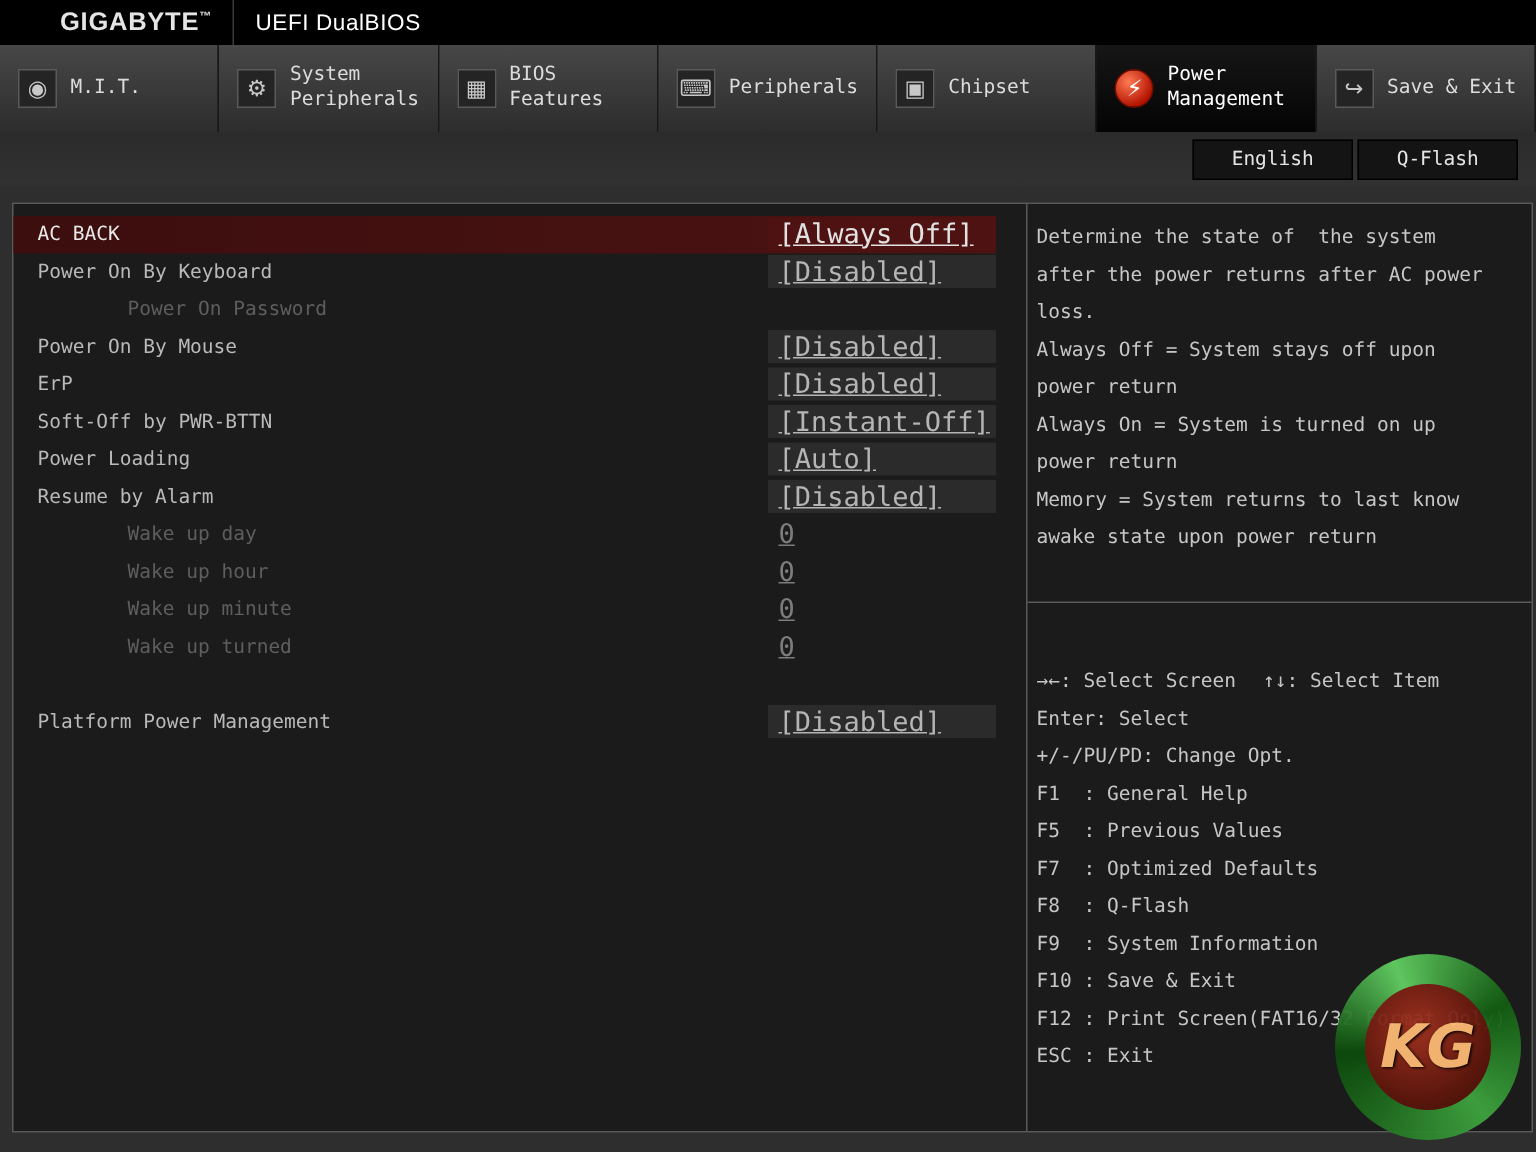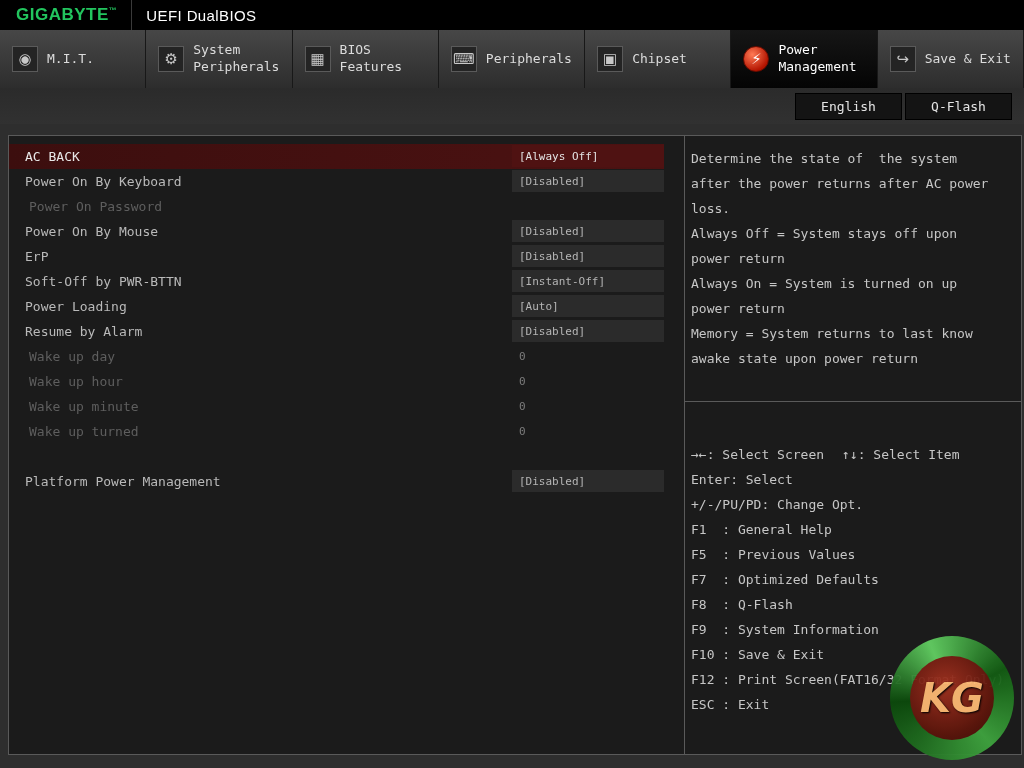--- a/index.html
+++ b/index.html
@@ -2,22 +2,22 @@
 <html><head>
 <meta charset="utf-8">
 <style>
   * { margin:0; padding:0; box-sizing:border-box; }
   html,body { width:1024px; height:768px; overflow:hidden; background:#2e2e2e;
               font-family:"DejaVu Sans Mono", monospace; }
   #screen { position:relative; width:1024px; height:768px; background:#2e2e2e; }
 
   
   .topbar { height:30px; background:#000; display:flex; align-items:center; }
-  .brand { font-family:"Liberation Sans", sans-serif; font-weight:bold; color:#22c55e;
-           font-size:17px; letter-spacing:.5px; padding:0 14px 0 16px; }
+  .brand { font-family:"Liberation Sans", sans-serif; font-weight:bold; color:#e5e5e5;
+           font-size:17px; letter-spacing:.5px; padding:0 14px 0 16px;margin-left:24px; }
   .brand sup { font-size:8px; vertical-align:super; }
   .topbar-divider { width:1px; height:30px; background:#3a3a3a; }
   .product { color:#fff; font-family:"Liberation Sans", sans-serif; font-size:15px;
              padding-left:14px; letter-spacing:.4px; }
 
   
   .tabbar { display:flex; height:58px; background:#202020; }
   .tab { flex:1 1 0; display:flex; align-items:center; gap:9px; padding:0 8px 0 12px;
          background:linear-gradient(#474747,#2d2d2d); border-right:1px solid #181818;
          color:#dcdcdc; font-size:13px; cursor:pointer; }
@@ -37,25 +37,25 @@
                justify-content:center; cursor:pointer; }
 
   
   .main { position:absolute; left:8px; top:135px; width:1014px; height:620px;
           border:1px solid #5a5a5a; background:#1b1b1b; display:flex; }
 
   .settings { width:675px; padding-top:8px; }
   .row { height:25px; position:relative; display:flex; align-items:center; }
   .row-spacer { height:25px; }
   .row .label { color:#b9b9b9; font-size:13px; padding-left:16px; white-space:pre;text-align:center; }
-  .row.indent .label { padding-left:20px; }
+  .row.indent .label { padding-left:48px;margin-left:28px; }
   .row.disabled .label { color:#5e5e5e; }
   .row .value { position:absolute; left:503px; width:152px; height:22px; top:1px;
-                background:#2b2b2b; color:#b5b5b5; font-size:11px; display:flex;
-                align-items:center; padding-left:7px; white-space:pre; }
+                background:#2b2b2b; color:#b5b5b5; font-size:18px; display:flex;
+                align-items:center; padding-left:7px; white-space:pre;text-decoration:underline; }
   .row .value.plain { background:transparent; color:#7d7d7d; }
   .row.selected { background-image:linear-gradient(90deg,#3c0e0e,#4c1212);
                   background-repeat:no-repeat; background-size:655px 100%; }
   .row.selected .label { color:#e8e8e8; }
   .row.selected .value { background:#4f1212; color:#e2e2e2; }
 
   
   .help { flex:1; border-left:1px solid #5a5a5a; padding:10px 8px 0 6px;
           color:#c6c6c6; font-size:13px; }
   .help-line { height:25px; display:flex; align-items:center; white-space:pre; }

